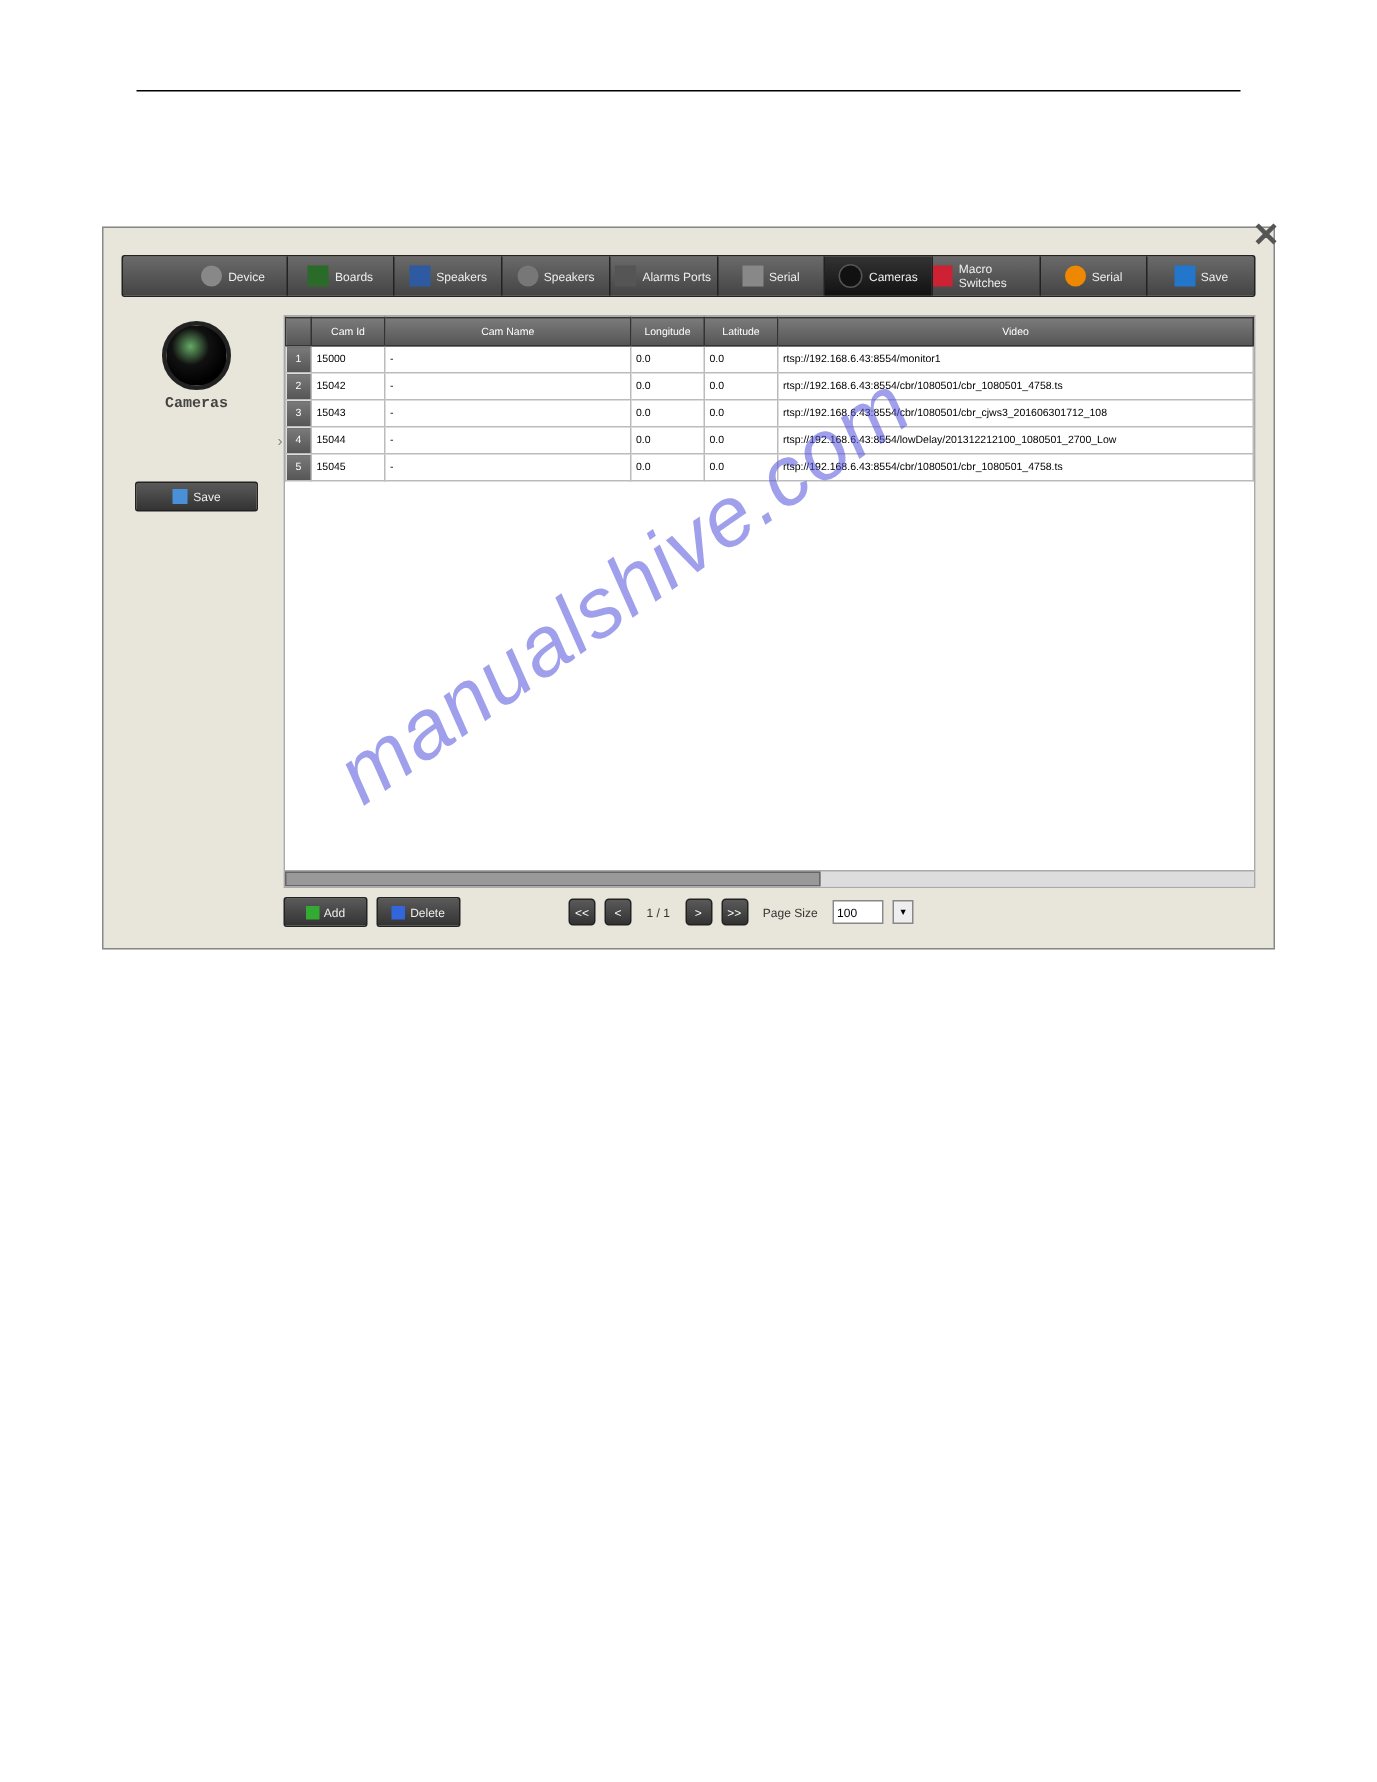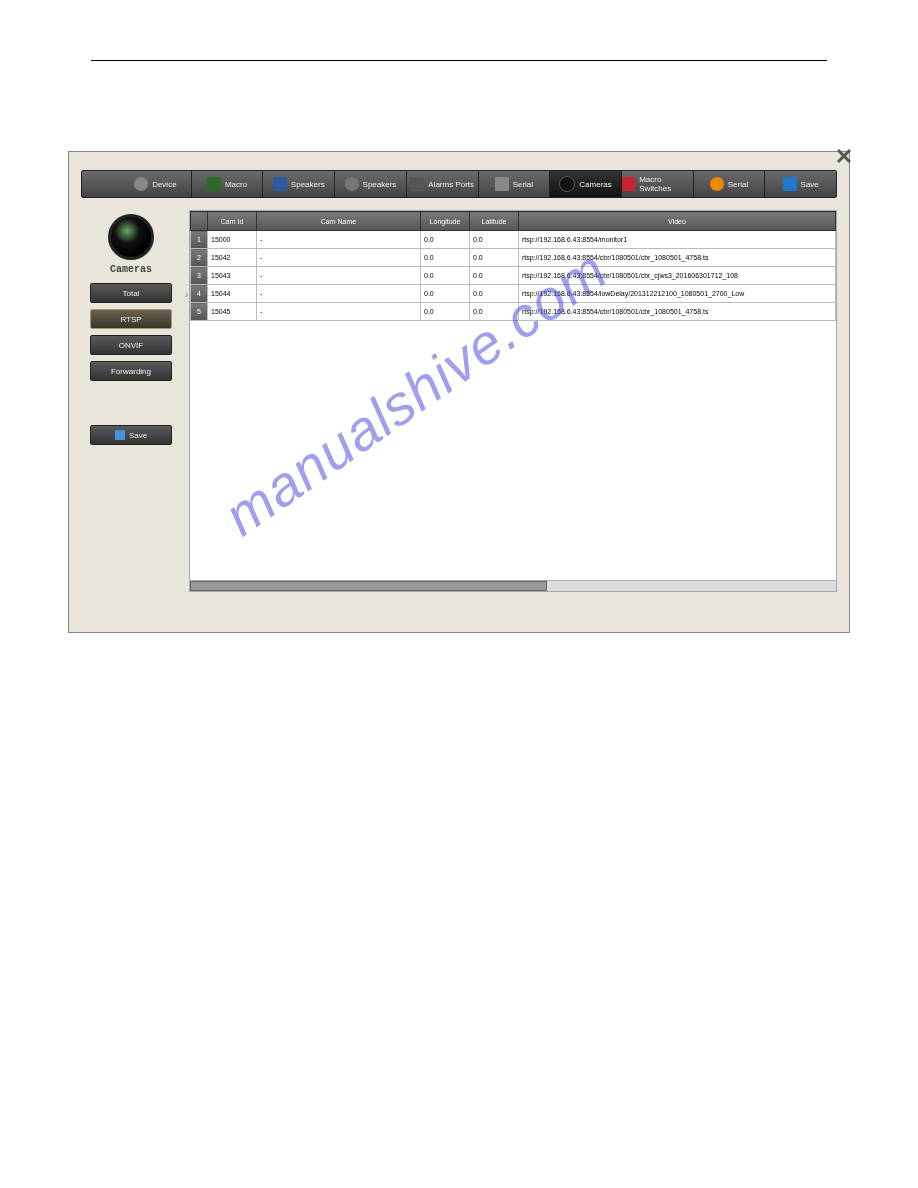--- a/index.html
+++ b/index.html
@@ -247,21 +247,21 @@
   <div class="app-window">
     <div class="close-btn">✕</div>
 
     <div class="toolbar">
         <div class="toolbar-item">
           <span class="tb-icon ic-device"></span>
           <span>Device</span>
         </div>
         <div class="toolbar-item">
           <span class="tb-icon ic-boards"></span>
-          <span>Macro</span>
+          <span>Boards</span>
         </div>
         <div class="toolbar-item">
           <span class="tb-icon ic-screens"></span>
           <span>Speakers</span>
         </div>
         <div class="toolbar-item">
           <span class="tb-icon ic-speakers"></span>
           <span>Speakers</span>
         </div>
         <div class="toolbar-item">
@@ -287,26 +287,20 @@
         <div class="toolbar-item">
           <span class="tb-icon ic-users"></span>
           <span>Save</span>
         </div>
       </div>
 
     <div class="content">
       <div class="sidebar">
         <div class="cam-icon-big"></div>
         <div class="sidebar-title">Cameras</div>
-        <div id="side-btns">
-            <div class="side-btn">Total</div>
-            <div class="side-btn selected">RTSP</div>
-            <div class="side-btn">ONVIF</div>
-            <div class="side-btn">Forwarding</div>
-          </div>
         <div class="side-btn save">Save</div>
       </div>
       <span class="chevron">›</span>
 
       <div class="main">
         <div class="table-wrap">
           <table>
             <thead>
                 <tr id="thead-row">
                   <th class="rownum" style="width: 8px;"></th>
@@ -358,18 +352,37 @@
                   <td>0.0</td>
                   <td>rtsp://192.168.6.43:8554/cbr/1080501/cbr_1080501_4758.ts</td>
                 </tr>
               </tbody>
           </table>
           <div class="hscroll">
             <div class="hscroll-thumb"></div>
           </div>
         </div>
 
+        <div class="bottom-bar">
+          <div class="act-btn">
+              <span class="ic-add"></span>
+              <span>Add</span>
+            </div>
+          <div class="act-btn">
+              <span class="ic-del"></span>
+              <span>Delete</span>
+            </div>
+          <div class="spacer"></div>
+          <div class="pager-btn">&lt;&lt;</div>
+          <div class="pager-btn">&lt;</div>
+          <span class="pager-text">1 / 1</span>
+          <div class="pager-btn">&gt;</div>
+          <div class="pager-btn">&gt;&gt;</div>
+          <span class="pager-text">Page Size</span>
+          <input class="page-size-input" value="100" style="">
+          <span class="page-size-dd">▾</span>
+        </div>
       </div>
     </div>
   </div>
 
   <div class="watermark">manualshive.com</div>
 </div>
 
 </body></html>

